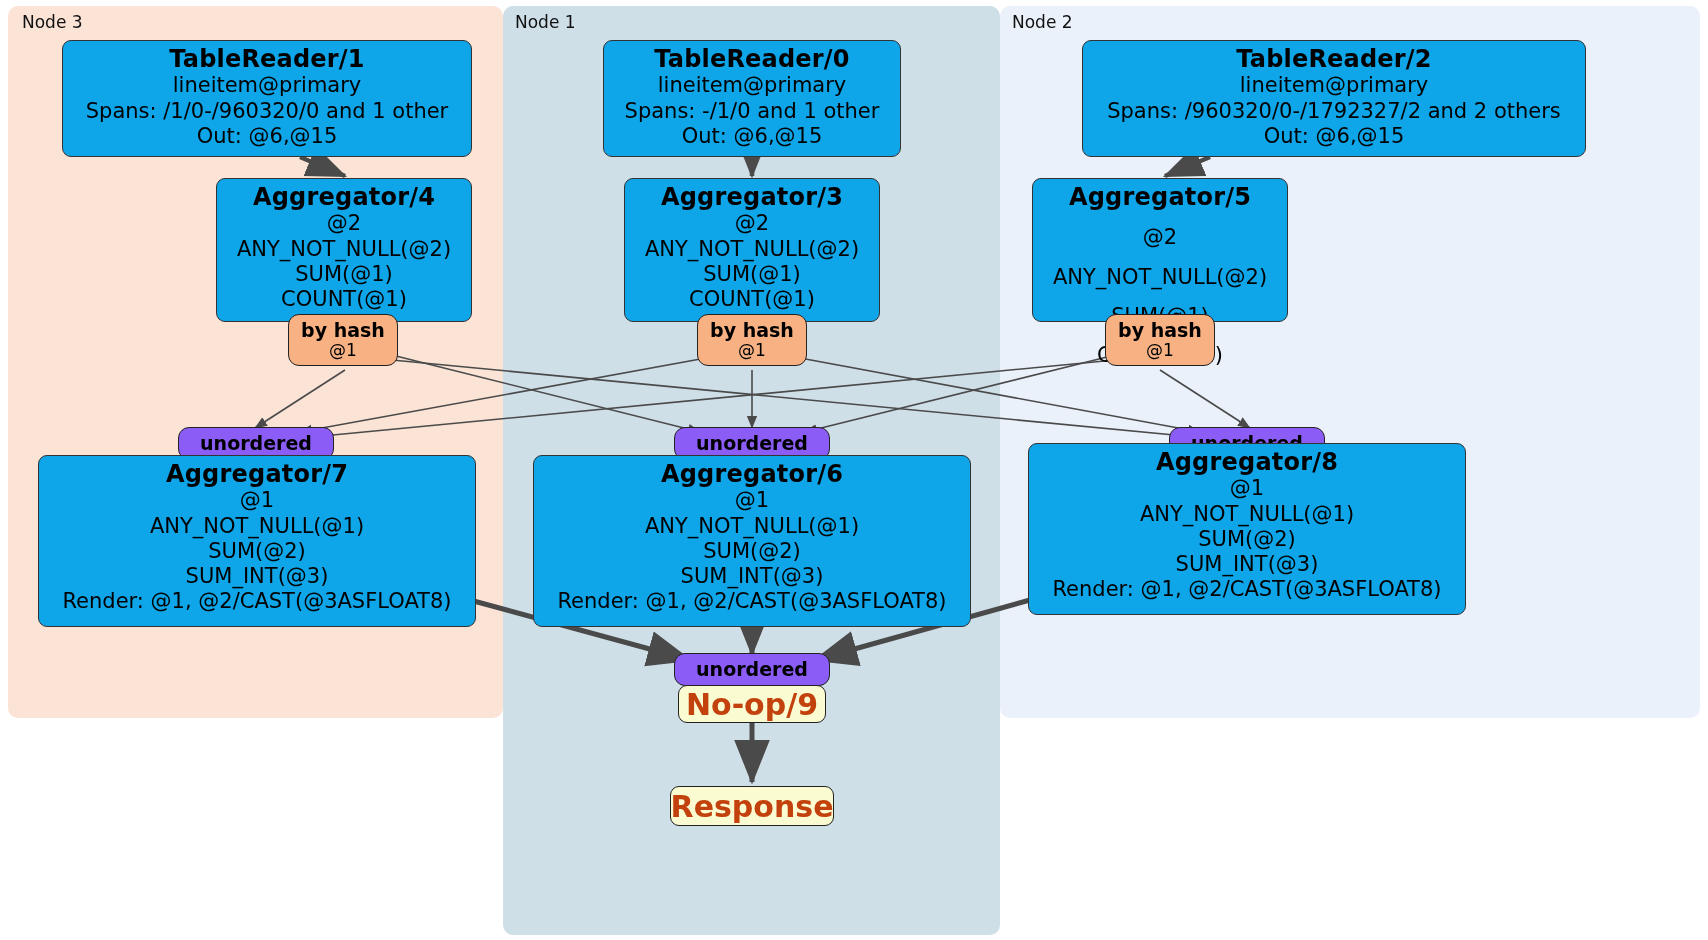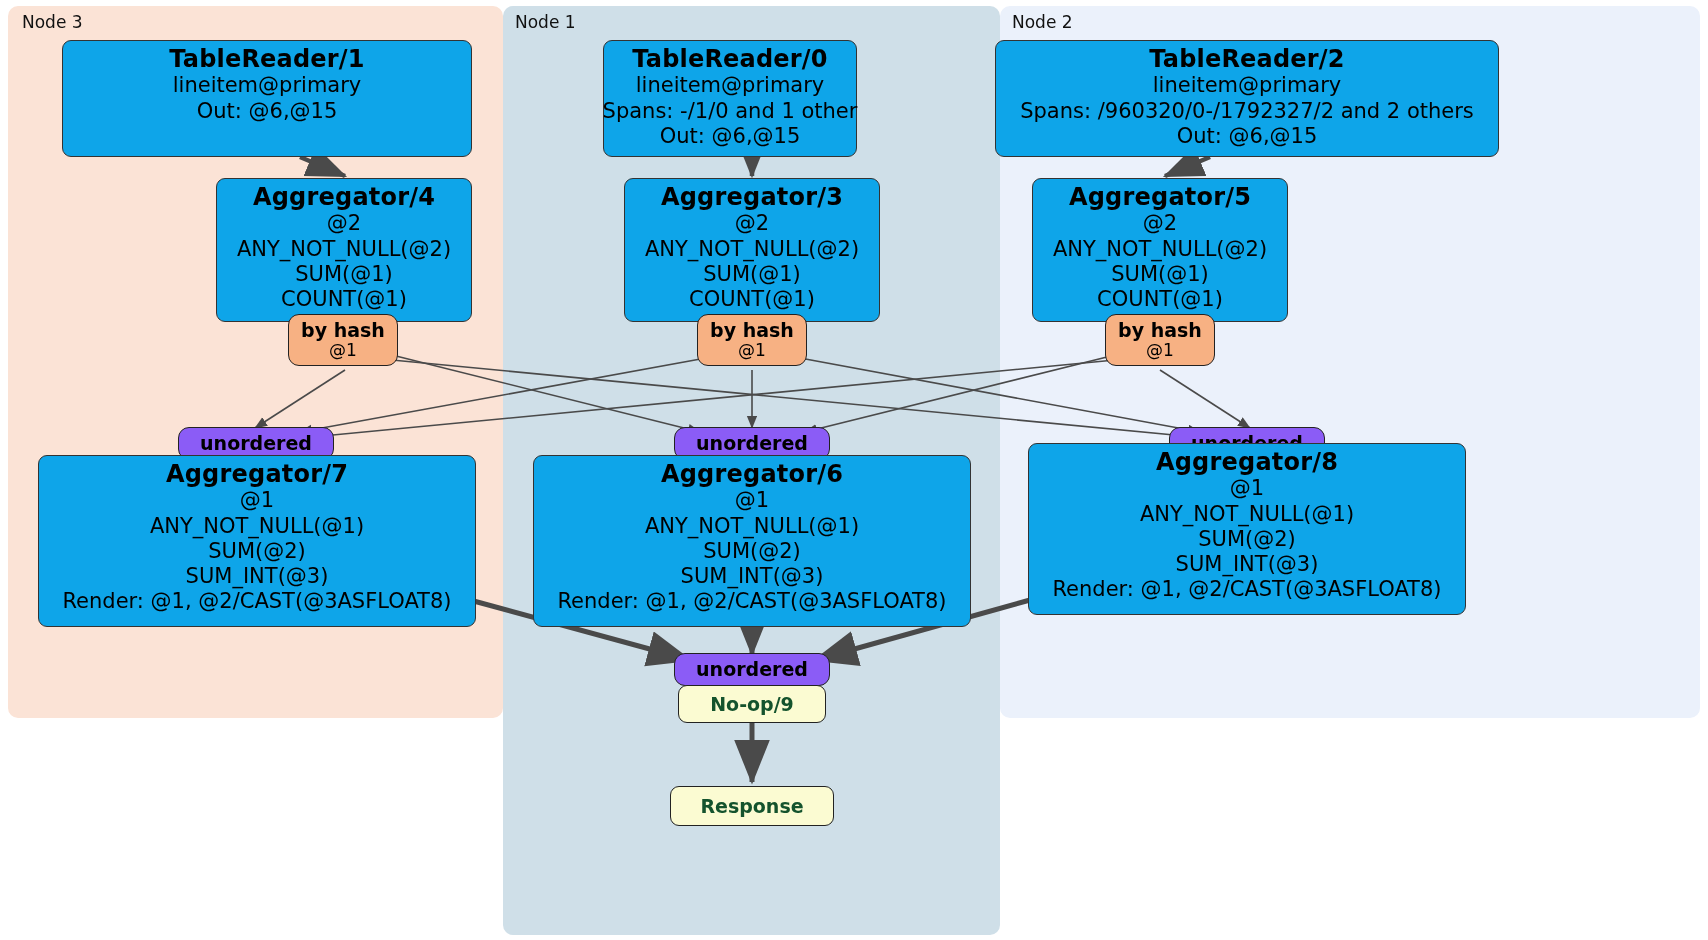--- a/index.html
+++ b/index.html
@@ -18,21 +18,21 @@
 
   .pill{position:absolute;border-radius:11px;border:1.6px solid #222;box-sizing:border-box;
         display:flex;flex-direction:column;align-items:center;justify-content:center;}
   .pill.hash{background:#f7b183;}
   .pill.unord{background:#8b5cf6;align-items:center;}
   .pill .p1{font-weight:bold;font-size:19px;color:#000;line-height:1.1;}
   .pill .p2{font-size:17px;color:#000;line-height:1.1;}
 
   .smallbox{position:absolute;background:#fbfbd2;border:1.8px solid #222;border-radius:9px;
             box-sizing:border-box;display:flex;align-items:center;justify-content:center;}
-  .smallbox span{font-weight:bold;font-size:19px;color:#14532d;}
+  .smallbox span{font-weight:bold;font-size:30px;color:#c2410c;}
 
   svg.edges{position:absolute;left:0;top:0;width:1708px;height:940px;overflow:visible;}
 </style>
 </head>
 <body>
 
 <div id="stage">
 
   <div class="node-panel" style="left:8px;top:6px;width:495px;height:712px;background:#fbe3d6;"></div>
   <div class="node-label" style="left:22px;top:14px;">Node 3</div>
@@ -72,31 +72,32 @@
     <path d="M470,600 L690,660" stroke="#4a4a4a" stroke-width="5" fill="none" marker-end="url(#ahT)"></path>
     <path d="M752,626 L752,654" stroke="#4a4a4a" stroke-width="5" fill="none" marker-end="url(#ahT)"></path>
     <path d="M1030,600 L815,660" stroke="#4a4a4a" stroke-width="5" fill="none" marker-end="url(#ahT)"></path>
 
     <path d="M752,722 L752,782" stroke="#4a4a4a" stroke-width="5" fill="none" marker-end="url(#ahT)"></path>
   </svg>
 
   <div class="box" style="left:62px;top:40px;width:410px;height:117px;">
     <div class="ttl">TableReader/1</div>
     <div class="ln">lineitem@primary</div>
+    <div class="ln">Spans: /1/0-/960320/0 and 1 other</div>
     <div class="ln">Out: @6,@15</div>
   </div>
 
-  <div class="box" style="left:603px;top:40px;width:254px;height:117px;">
+  <div class="box" style="left:603px;top:40px;width:298px;height:117px;">
     <div class="ttl">TableReader/0</div>
     <div class="ln">lineitem@primary</div>
     <div class="ln">Spans: -/1/0 and 1 other</div>
     <div class="ln">Out: @6,@15</div>
   </div>
 
-  <div class="box" style="left:995px;top:40px;width:504px;height:117px;">
+  <div class="box" style="left:1082px;top:40px;width:504px;height:117px;">
     <div class="ttl">TableReader/2</div>
     <div class="ln">lineitem@primary</div>
     <div class="ln">Spans: /960320/0-/1792327/2 and 2 others</div>
     <div class="ln">Out: @6,@15</div>
   </div>
 
   <div class="box" style="left:216px;top:178px;width:256px;height:144px;">
     <div class="ttl">Aggregator/4</div>
     <div class="ln">@2</div>
     <div class="ln">ANY_NOT_NULL(@2)</div>
@@ -105,21 +106,21 @@
   </div>
 
   <div class="box" style="left:624px;top:178px;width:256px;height:144px;">
     <div class="ttl">Aggregator/3</div>
     <div class="ln">@2</div>
     <div class="ln">ANY_NOT_NULL(@2)</div>
     <div class="ln">SUM(@1)</div>
     <div class="ln">COUNT(@1)</div>
   </div>
 
-  <div class="box" style="left:1032px;top:178px;width:256px;height:144px;">
+  <div class="box" style="left:1032px;top:178px;width:256px;height:144px;gap:14px;">
     <div class="ttl">Aggregator/5</div>
     <div class="ln">@2</div>
     <div class="ln">ANY_NOT_NULL(@2)</div>
     <div class="ln">SUM(@1)</div>
     <div class="ln">COUNT(@1)</div>
   </div>
 
   <div class="pill hash" style="left:288px;top:314px;width:110px;height:52px;">
     <div class="p1">by hash</div>
     <div class="p2">@1</div>

